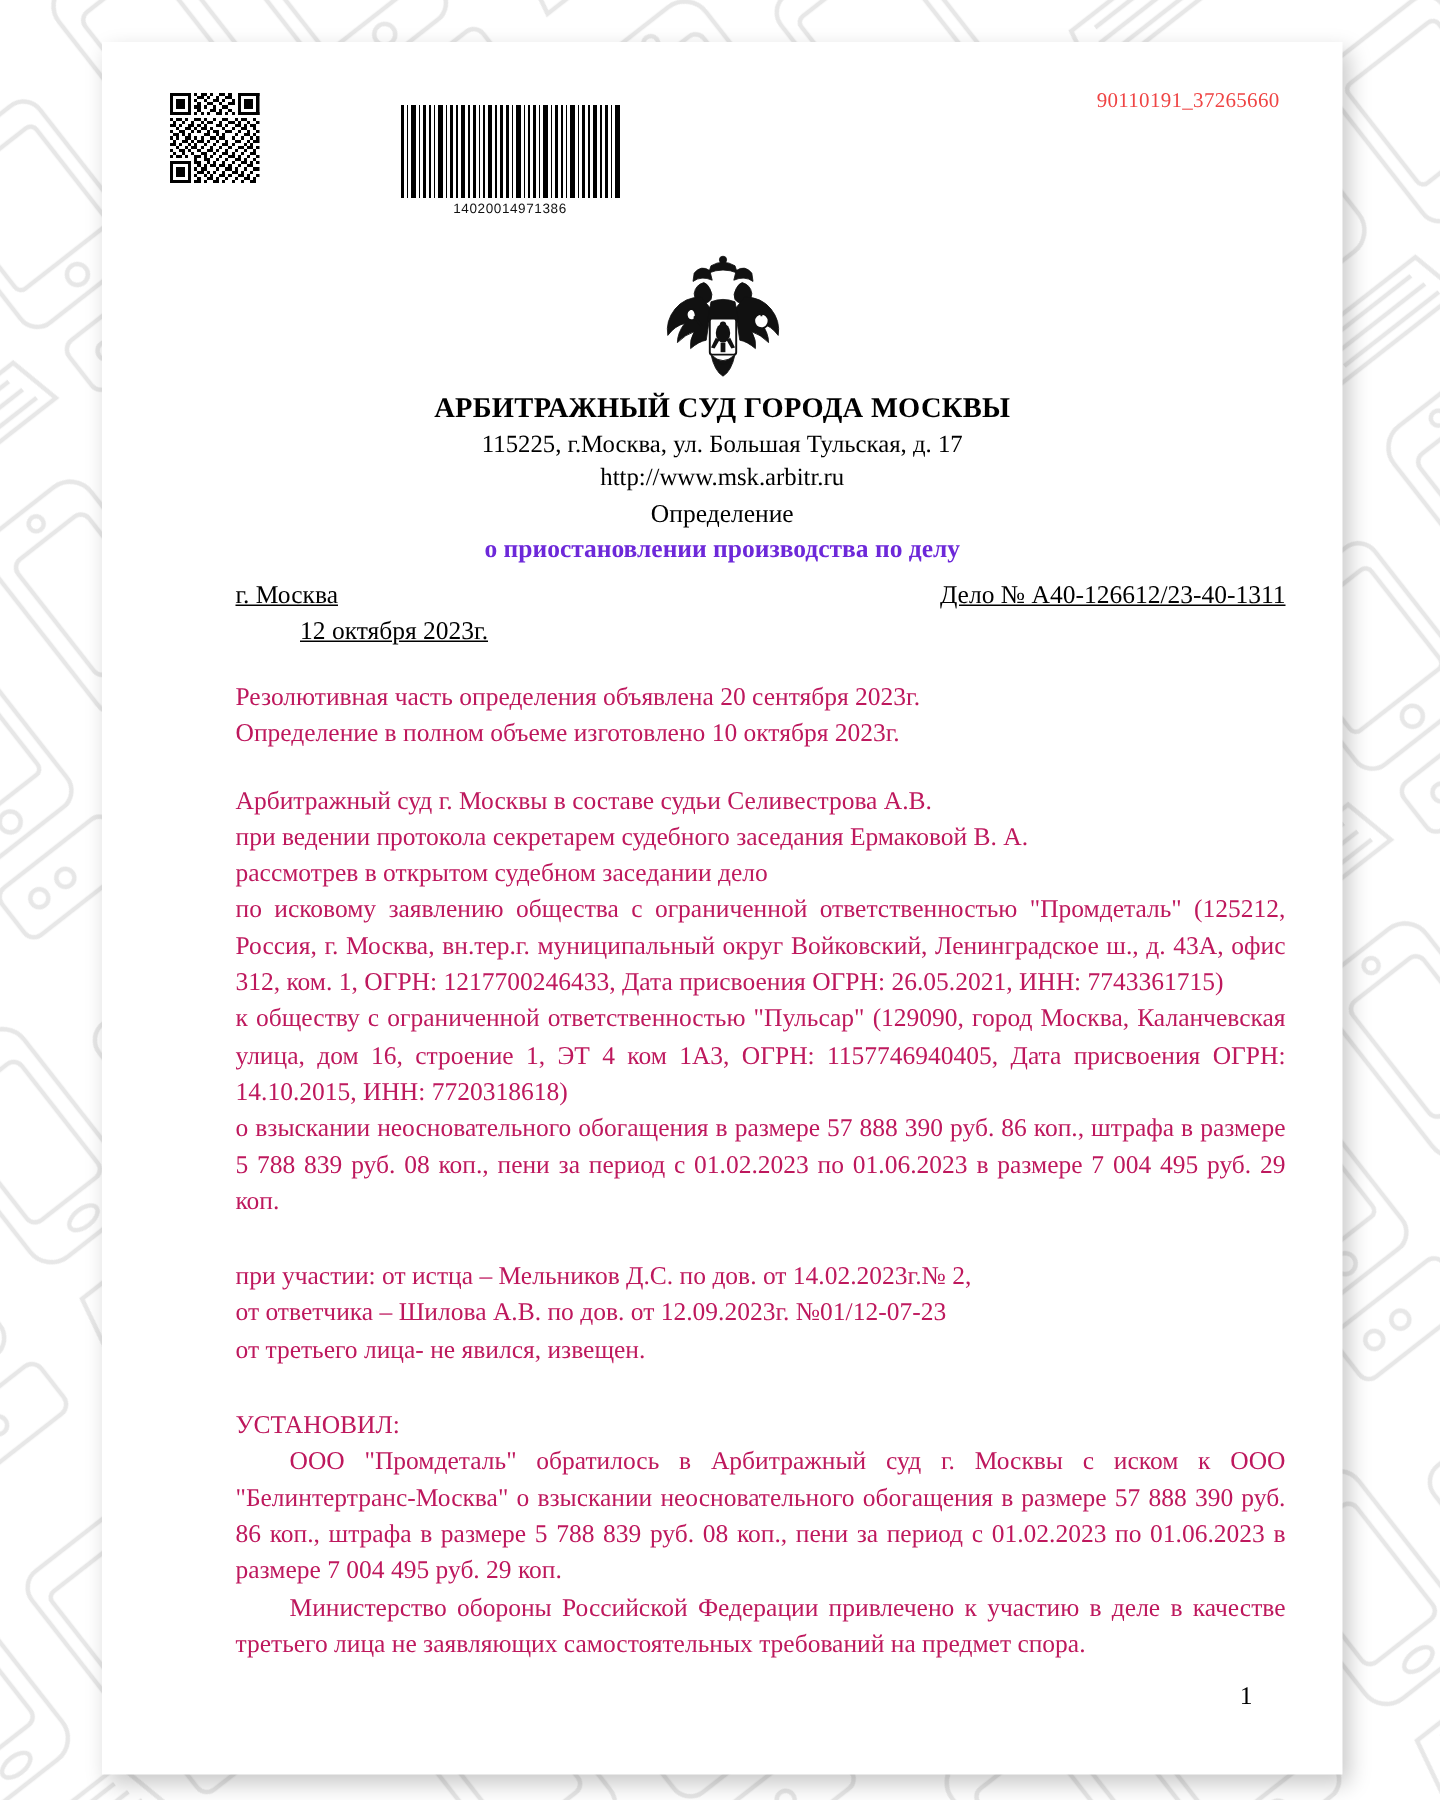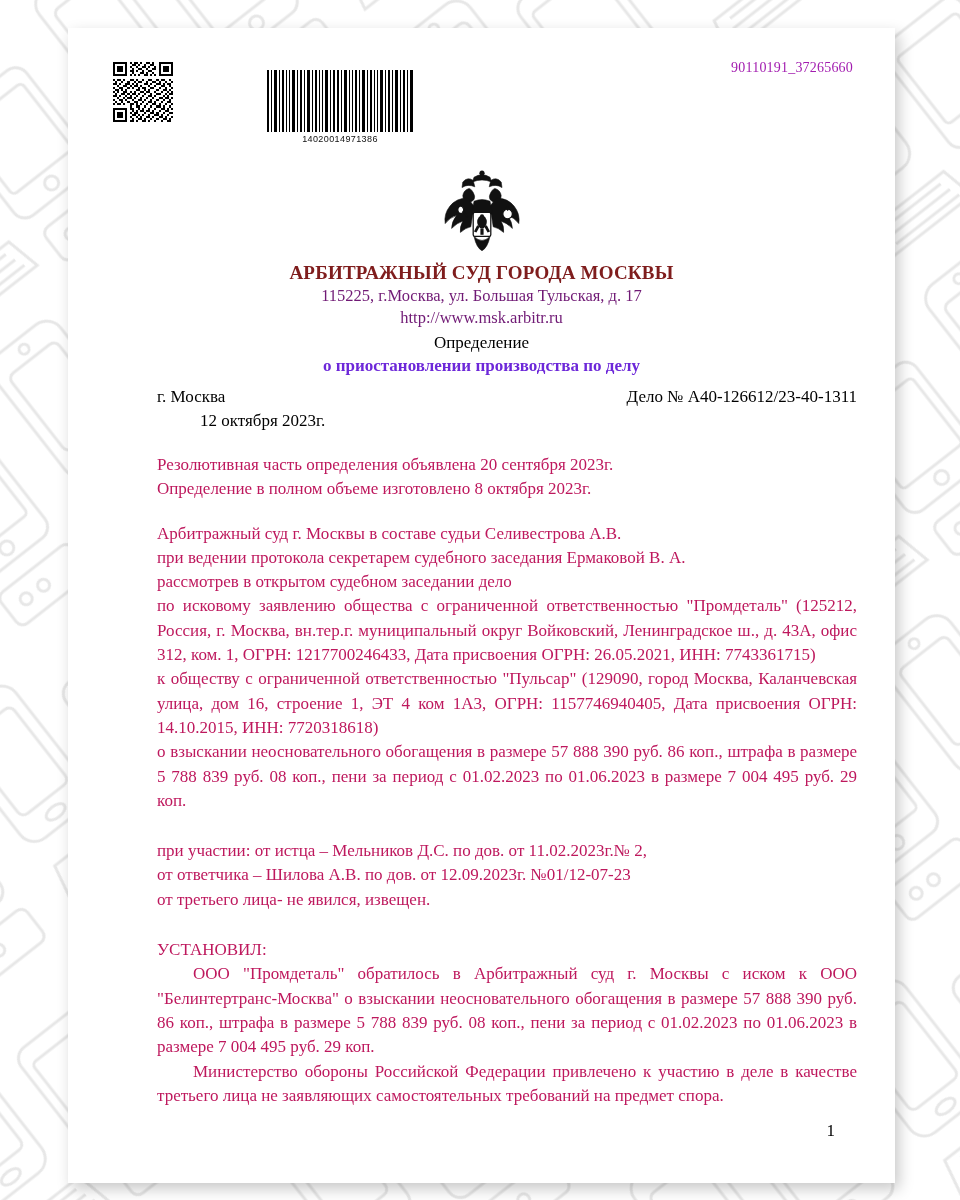--- a/index.html
+++ b/index.html
@@ -69,21 +69,21 @@
     letter-spacing: 0.4px;
     color: #111;
     margin-top: 2px;
   }
   #doc-id {
     position: absolute;
     right: 42px;
     top: 32px;
     font-family: "Liberation Serif", serif;
     font-size: 14px;
-    color: #a21caf;
+    color: #ef4444;
     letter-spacing: 0.2px;
   }
 
   
   #emblem-wrap {
     position: absolute;
     left: 0;
     top: 138px;
     width: 827px;
     text-align: center;
@@ -99,27 +99,27 @@
     position: absolute;
     left: 0;
     top: 232px;
     width: 827px;
     text-align: center;
   }
   .court-name {
     font-size: 19px;
     font-weight: bold;
     letter-spacing: 0.2px;
-    color: #7f1d1d;
+    color: #000000;
     line-height: 1.32;
   }
   .court-address,
   .court-url {
     font-size: 16.5px;
-    color: #701a75;
+    color: #000000;
     line-height: 1.33;
   }
   .doc-kind {
     font-size: 17px;
     font-weight: normal;
     color: #000;
     line-height: 1.42;
     margin-top: 2px;
   }
   .doc-subject {
@@ -130,20 +130,21 @@
   }
 
   
   #place-case-row {
     position: absolute;
     left: 89px;
     top: 357px;
     width: 700px;
     font-size: 17px;
     color: #000;
+    text-decoration: underline;
   }
   #place-case-line {
     display: flex;
     justify-content: space-between;
     align-items: baseline;
     line-height: 1.42;
   }
   #date-line {
     line-height: 1.42;
     margin-left: 43px;
@@ -564,39 +565,39 @@
       <span>г. Москва</span>
       <span>Дело № А40-126612/23-40-1311</span>
     </div>
     <div id="date-line">12 октября 2023г.</div>
   </div>
 
   <div id="body-text">
 
     <div class="blk">
       <div class="line">Резолютивная часть определения объявлена 20 сентября 2023г.</div>
-      <div class="line">Определение в полном объеме изготовлено 8 октября 2023г.</div>
+      <div class="line">Определение в полном объеме изготовлено 10 октября 2023г.</div>
     </div>
 
     <div class="gap-sm"></div>
 
     <div class="blk">
       <div class="line">Арбитражный суд г. Москвы в составе судьи Селивестрова А.В.</div>
       <div class="line">при ведении протокола секретарем судебного заседания Ермаковой В. А.</div>
       <div class="line">рассмотрев в открытом судебном заседании дело</div>
     </div>
 
     <p class="just">по исковому заявлению общества с ограниченной ответственностью "Промдеталь" (125212, Россия, г. Москва, вн.тер.г. муниципальный округ Войковский, Ленинградское ш., д. 43А, офис 312, ком. 1, ОГРН: 1217700246433, Дата присвоения ОГРН: 26.05.2021, ИНН: 7743361715)</p>
     <p class="just">к обществу с ограниченной ответственностью "Пульсар" (129090, город Москва, Каланчевская улица, дом 16, строение 1, ЭТ 4 ком 1А3, ОГРН: 1157746940405, Дата присвоения ОГРН: 14.10.2015, ИНН: 7720318618)</p>
     <p class="just">о взыскании неосновательного обогащения в размере 57 888 390 руб. 86 коп., штрафа в размере 5 788 839 руб. 08 коп., пени за период с 01.02.2023 по 01.06.2023 в размере 7 004 495 руб. 29 коп.</p>
 
     <div class="gap-md"></div>
 
     <div class="blk">
-      <div class="line">при участии: от истца – Мельников Д.С. по дов. от 11.02.2023г.№ 2,</div>
+      <div class="line">при участии: от истца – Мельников Д.С. по дов. от 14.02.2023г.№ 2,</div>
       <div class="line">от ответчика – Шилова А.В. по дов. от 12.09.2023г. №01/12-07-23</div>
       <div class="line">от третьего лица- не явился, извещен.</div>
     </div>
 
     <div class="gap-md"></div>
 
     <div class="centered-head">УСТАНОВИЛ:</div>
 
     <p class="just-ind">ООО "Промдеталь" обратилось в Арбитражный суд г. Москвы с иском к ООО "Белинтертранс-Москва" о взыскании неосновательного обогащения в размере 57 888 390 руб. 86 коп., штрафа в размере 5 788 839 руб. 08 коп., пени за период с 01.02.2023 по 01.06.2023 в размере 7 004 495 руб. 29 коп.</p>
     <p class="just-ind">Министерство обороны Российской Федерации привлечено к участию в деле в качестве третьего лица не заявляющих самостоятельных требований на предмет спора.</p>

